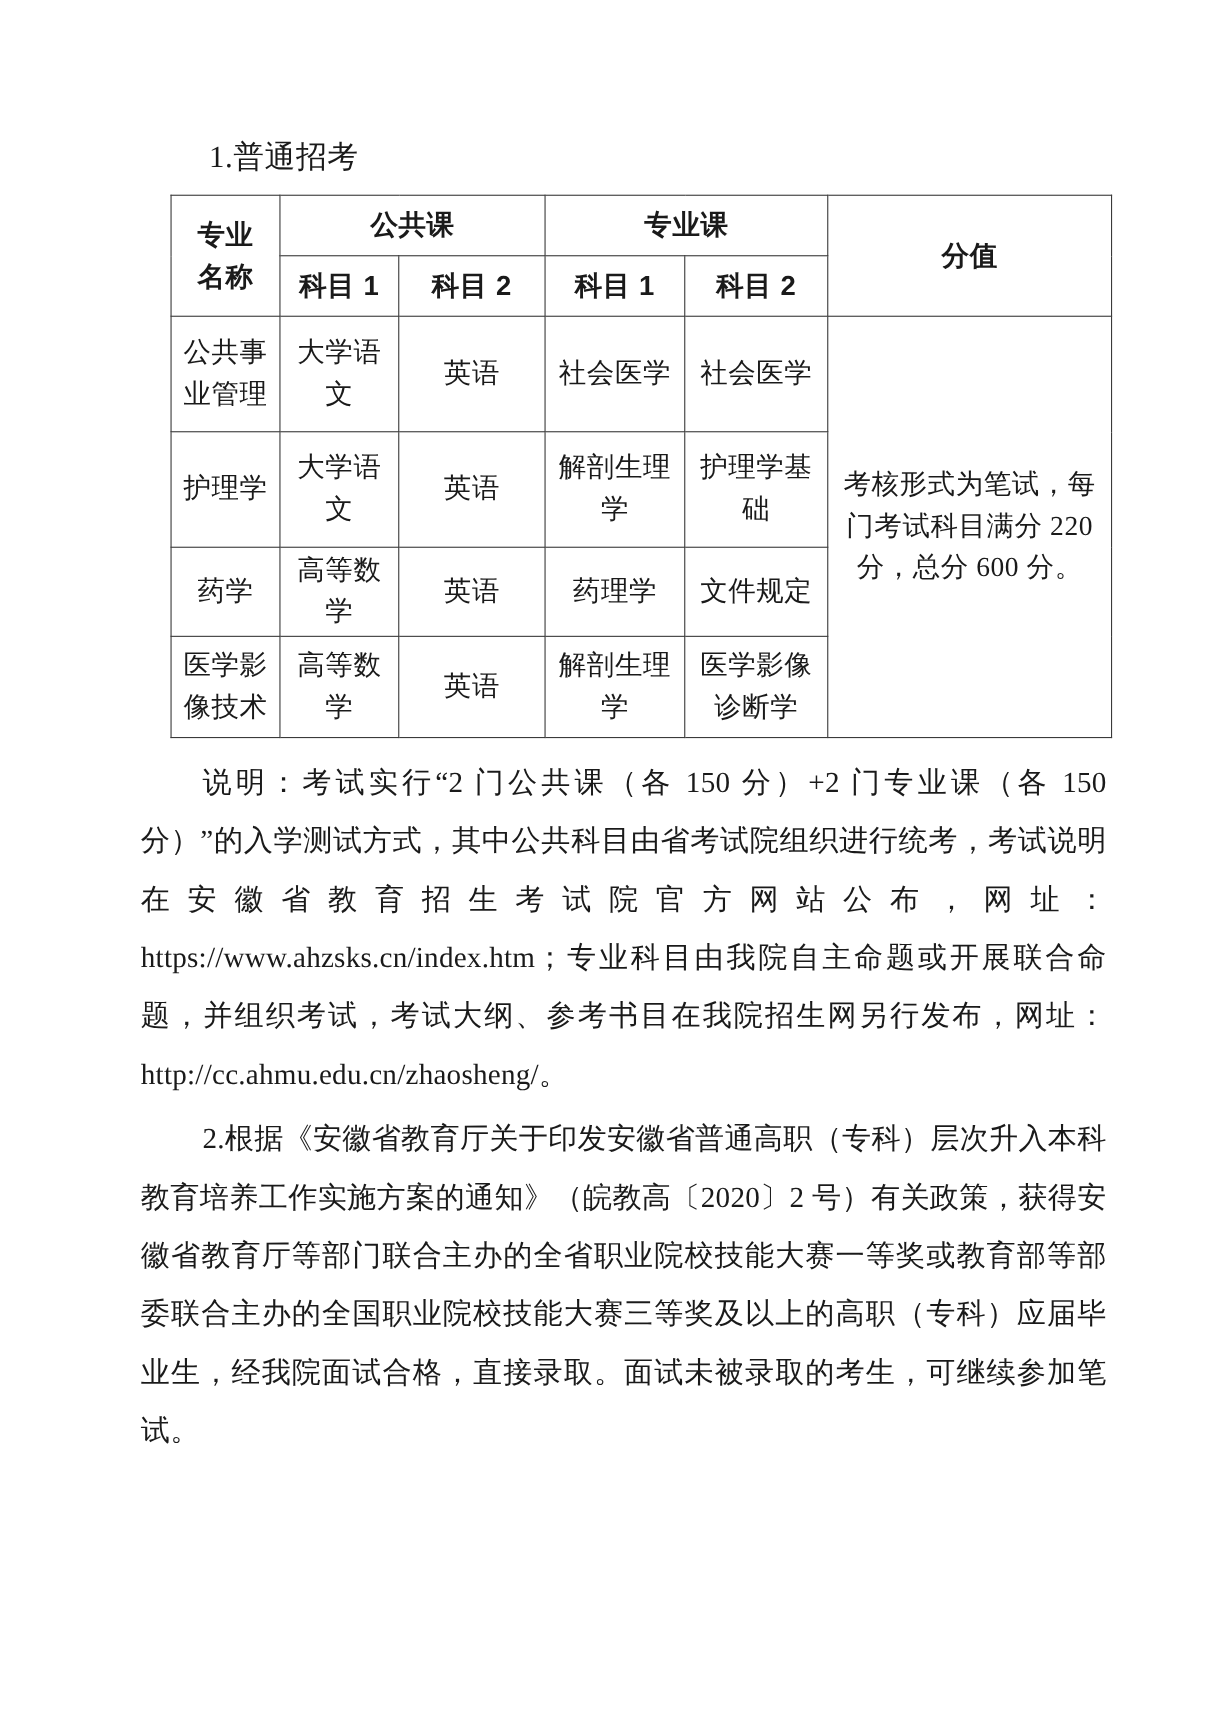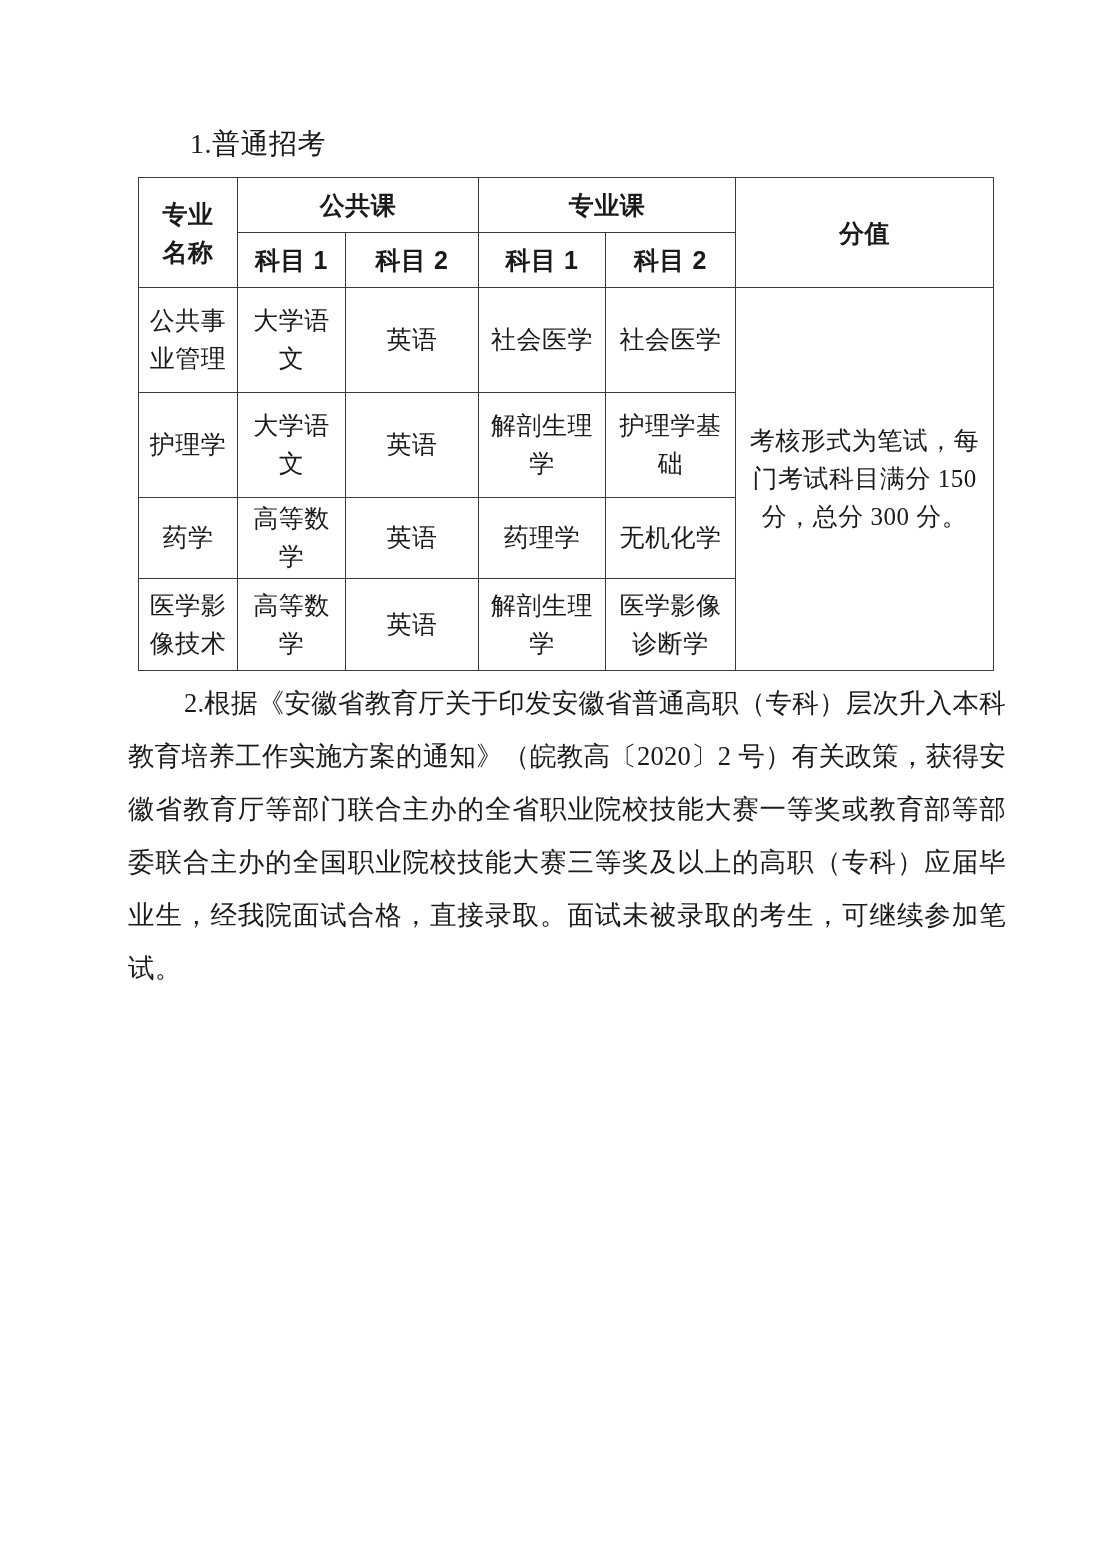--- a/index.html
+++ b/index.html
@@ -40,21 +40,21 @@
     margin: 0 0 14px 0;
     letter-spacing: 0.5px;
     white-space: nowrap;
   }
 
   
   table.exam-table {
     border-collapse: collapse;
     table-layout: fixed;
     width: 855px;
-    margin-left: 10px;
+    margin-left: 27px;
     font-size: 25px;
   }
   table.exam-table td {
     border: 1.5px solid #3a3a3a;
     text-align: center;
     vertical-align: middle;
     padding: 2px 3px;
     line-height: 38px;
     letter-spacing: 0.5px;
   }
@@ -131,47 +131,48 @@
           <td class="hdr hdr-tall">科目 1</td>
           <td class="hdr hdr-tall">科目 2</td>
         </tr>
 
         <tr>
           <td class="r-tall two-line">公共事业管理</td>
           <td>大学语文</td>
           <td>英语</td>
           <td class="two-line">社会医学</td>
           <td>社会医学</td>
-          <td class="score-cell" rowspan="4">考核形式为笔试，每门考试科目满分 150 分，总分 300 分。</td>
+          <td class="score-cell" rowspan="4">考核形式为笔试，每门考试科目满分 220 分，总分 600 分。</td>
         </tr>
 
         <tr>
           <td class="r-tall">护理学</td>
           <td>大学语文</td>
           <td>英语</td>
           <td class="two-line">解剖生理学</td>
           <td class="two-line">护理学基础</td>
         </tr>
 
         <tr>
           <td class="r-short">药学</td>
           <td>高等数学</td>
           <td>英语</td>
           <td>药理学</td>
-          <td>无机化学</td>
+          <td>文件规定</td>
         </tr>
 
         <tr>
           <td class="r-tall2 two-line">医学影像技术</td>
           <td>高等数学</td>
           <td>英语</td>
           <td class="two-line">解剖生理学</td>
           <td class="two-line">医学影像诊断学</td>
         </tr>
       </tbody>
     </table>
 
+    <p class="para indent p-note">说明：考试实行“2 门公共课（各 150 分）+2 门专业课（各 150 分）”的入学测试方式，其中公共科目由省考试院组织进行统考，考试说明在安徽省教育招生考试院官方网站公布，网址：https://www.ahzsks.cn/index.htm；专业科目由我院自主命题或开展联合命题，并组织考试，考试大纲、参考书目在我院招生网另行发布，网址：http://cc.ahmu.edu.cn/zhaosheng/。</p>
 
     <p class="para indent p-two">2.根据《安徽省教育厅关于印发安徽省普通高职（专科）层次升入本科教育培养工作实施方案的通知》（皖教高〔2020〕2 号）有关政策，获得安徽省教育厅等部门联合主办的全省职业院校技能大赛一等奖或教育部等部委联合主办的全国职业院校技能大赛三等奖及以上的高职（专科）应届毕业生，经我院面试合格，直接录取。面试未被录取的考生，可继续参加笔试。</p>
 
 
   </div>
 </div>
 
 </body></html>

